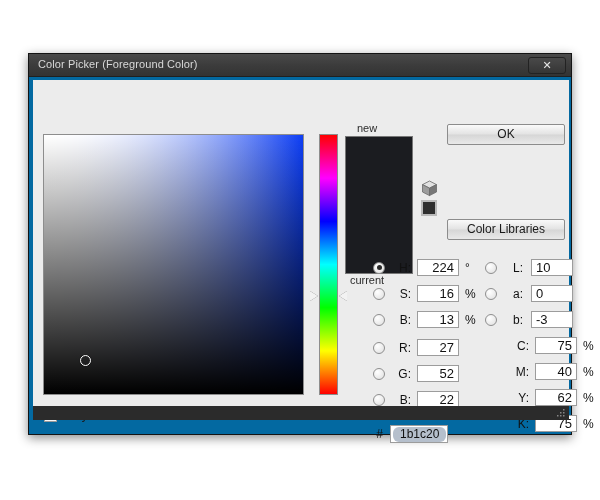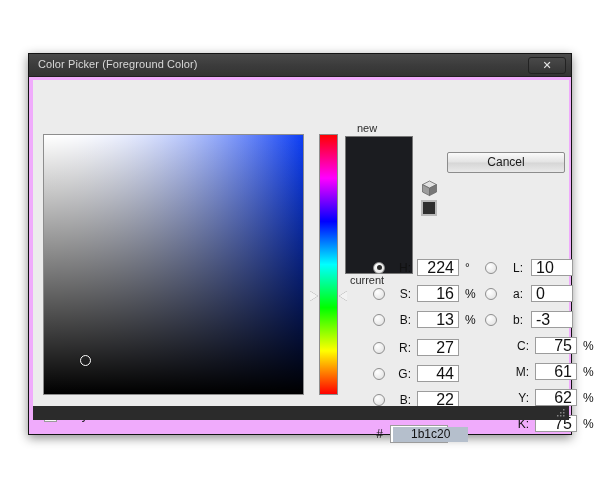--- a/index.html
+++ b/index.html
@@ -18,21 +18,21 @@
     background: #ffffff;
   }
 
   
   .window {
     position: absolute;
     left: 28px;
     top: 53px;
     width: 544px;
     height: 382px;
-    background: #f0abfc;
+    background: #0369a1;
     border: 1px solid #141414;
     box-shadow: 0 3px 10px rgba(0,0,0,0.45);
     box-sizing: border-box;
   }
   .titlebar {
     position: absolute;
     left: 0; top: 0;
     width: 100%;
     height: 23px;
     background: linear-gradient(to bottom, #4a4a4a 0%, #3c3c3c 50%, #333333 100%);
@@ -292,21 +292,21 @@
     margin-left: 6px;
     flex: 0 0 auto;
   }
   .lbl.noradio { margin-left: 24px; }
   .fld {
     width: 42px;
     height: 17px;
     background: #ffffff;
     border: 1px solid #9c9c9c;
     box-sizing: border-box;
-    font-size: 16px;
+    font-size: 13px;
     color: #111111;
     margin-left: 6px;
     line-height: 15px;
     text-align: right;
     padding: 0 4px;
     font-family: "Liberation Sans", sans-serif;
     flex: 0 0 auto;
     cursor: text;
   }
   .fld.leftal { text-align: left; margin-left: 8px; }
@@ -346,23 +346,24 @@
     box-sizing: border-box;
     display: flex;
     align-items: center;
     padding: 0 2px;
     cursor: text;
   }
   .hex-val {
     font-size: 12px;
     color: #111111;
     background: #b5bfcc;
-    padding: 0 18px;
+    padding: 0 7px;
     line-height: 15px;
     font-family: "Liberation Sans", sans-serif;
+    border-radius: 6px;
   }
 </style>
 </head>
 <body>
 
 <div id="root">
 
   <div class="window">
 
     <div class="titlebar">
@@ -401,21 +402,22 @@
 
       <div class="gamut-col">
         <svg class="cube-icon" width="17" height="17" viewBox="0 0 17 17">
           <polygon points="8.5,1 15.5,4.6 8.5,8.2 1.5,4.6" fill="#e2e2e2" stroke="#6a6a6a" stroke-width="0.8"></polygon>
           <polygon points="1.5,4.6 8.5,8.2 8.5,15.6 1.5,12" fill="#9c9c9c" stroke="#6a6a6a" stroke-width="0.8"></polygon>
           <polygon points="15.5,4.6 8.5,8.2 8.5,15.6 15.5,12" fill="#777777" stroke="#6a6a6a" stroke-width="0.8"></polygon>
         </svg>
         <div class="tiny-swatch" id="tiny-swatch" style="background: rgb(46, 46, 46);"></div>
       </div>
 
-      <button class="btn btn-cancel">Cancel</button>
+      <button class="btn btn-ok">OK</button>
+      <button class="btn btn-library">Color Libraries</button>
 
       <div id="numeric-groups">
           <div class="row col-hsb" style="top: 178px;">
             <div class="radio on"></div>
             <div class="lbl">H:</div>
             <div class="fld">224</div>
             <div class="unit">°</div>
           </div>
           <div class="row col-hsb" style="top: 204px;">
             <div class="radio"></div>
@@ -430,21 +432,21 @@
             <div class="unit">%</div>
           </div>
           <div class="row col-rgb" style="top: 258px;">
             <div class="radio"></div>
             <div class="lbl">R:</div>
             <div class="fld">27</div>
           </div>
           <div class="row col-rgb" style="top: 284px;">
             <div class="radio"></div>
             <div class="lbl">G:</div>
-            <div class="fld">44</div>
+            <div class="fld">52</div>
           </div>
           <div class="row col-rgb" style="top: 310px;">
             <div class="radio"></div>
             <div class="lbl">B:</div>
             <div class="fld">22</div>
           </div>
           <div class="row col-lab" style="top: 178px;">
             <div class="radio"></div>
             <div class="lbl">L:</div>
             <div class="fld leftal">10</div>
@@ -459,21 +461,21 @@
             <div class="lbl">b:</div>
             <div class="fld leftal">-3</div>
           </div>
           <div class="row col-cmyk" style="top: 256px;">
             <div class="lbl noradio">C:</div>
             <div class="fld">75</div>
             <div class="unit">%</div>
           </div>
           <div class="row col-cmyk" style="top: 282px;">
             <div class="lbl noradio">M:</div>
-            <div class="fld">61</div>
+            <div class="fld">40</div>
             <div class="unit">%</div>
           </div>
           <div class="row col-cmyk" style="top: 308px;">
             <div class="lbl noradio">Y:</div>
             <div class="fld">62</div>
             <div class="unit">%</div>
           </div>
           <div class="row col-cmyk" style="top: 334px;">
             <div class="lbl noradio">K:</div>
             <div class="fld">75</div>

